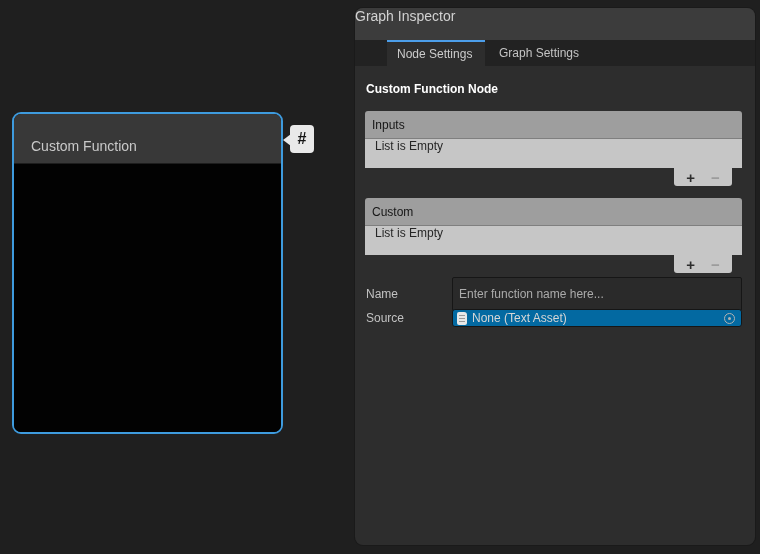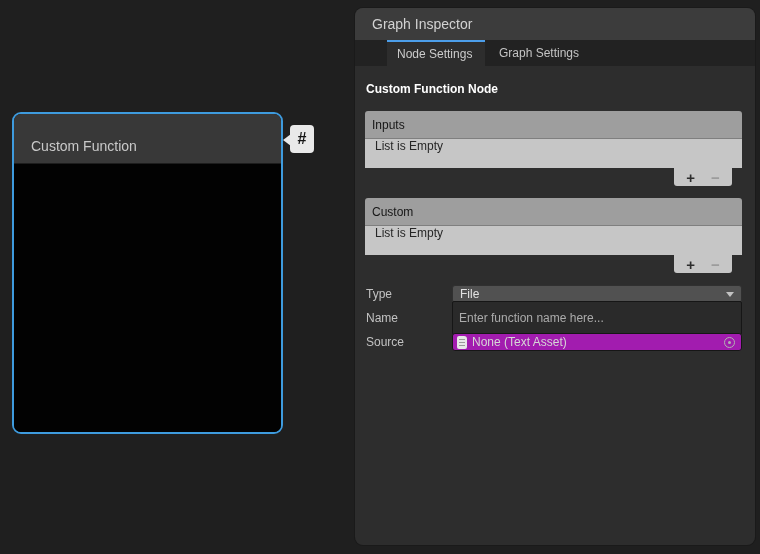--- a/index.html
+++ b/index.html
@@ -43,21 +43,21 @@
   }
 
   
   .panel {
     position:absolute; left:355px; top:8px; width:400px; height:537px;
     background:#2d2d2d; border-radius:8px; overflow:hidden;
     box-shadow:0 0 0 1px #1a1a1a;
   }
   .panel-header {
     height:32px; background:#3c3c3c;
-    display:flex; align-items:center; padding-left:17px;
+    display:flex; 
   }
   .panel-title { color:#d2d2d2; font-size:14px; }
 
   .tab-row { height:26px; background:#222222; display:flex; }
   .tab {
     display:flex; align-items:center;
     font-size:12px; color:#c4c4c4; cursor:default;
   }
   .tab.active {
     width:98px; background:#2d2d2d;
@@ -115,21 +115,21 @@
   .text-input {
     flex:1; height:34px; background:#2a2a2a;
     border:1px solid #161616; border-radius:2px;
     color:#d8d8d8; font-size:12px; padding:0 6px;
     font-family:"Liberation Sans", sans-serif;
     outline:none;
   }
   .text-input::placeholder { color:#ababab; opacity:1; }
 
   .object-field {
-    flex:1; height:18px; background:#a21caf;
+    flex:1; height:18px; background:#0369a1;
     border:1px solid #161616; border-radius:3px;
     display:flex; align-items:center; padding:0 4px;
     cursor:default;
   }
   .doc-icon {
     width:10px; height:13px; flex:none;
     background:#e8e8e8; border-radius:2px 3px 2px 2px;
     position:relative;
   }
   .doc-icon::after {
@@ -206,27 +206,20 @@
       <div class="rlist-footer">
         <div class="rlist-footer-box">
           <span class="btn-add">+</span>
           <span class="btn-remove">−</span>
         </div>
       </div>
     </div>
 
     <div class="props">
 
-      <div class="prop-row">
-        <span class="prop-label">Type</span>
-        <div class="dropdown">
-          <span>File</span>
-          <span class="dropdown-arrow"></span>
-        </div>
-      </div>
 
       <div class="prop-row">
         <span class="prop-label">Name</span>
         <input class="text-input" type="text" placeholder="Enter function name here..." style="">
       </div>
 
       <div class="prop-row">
         <span class="prop-label">Source</span>
         <div class="object-field">
           <span class="doc-icon"></span>

